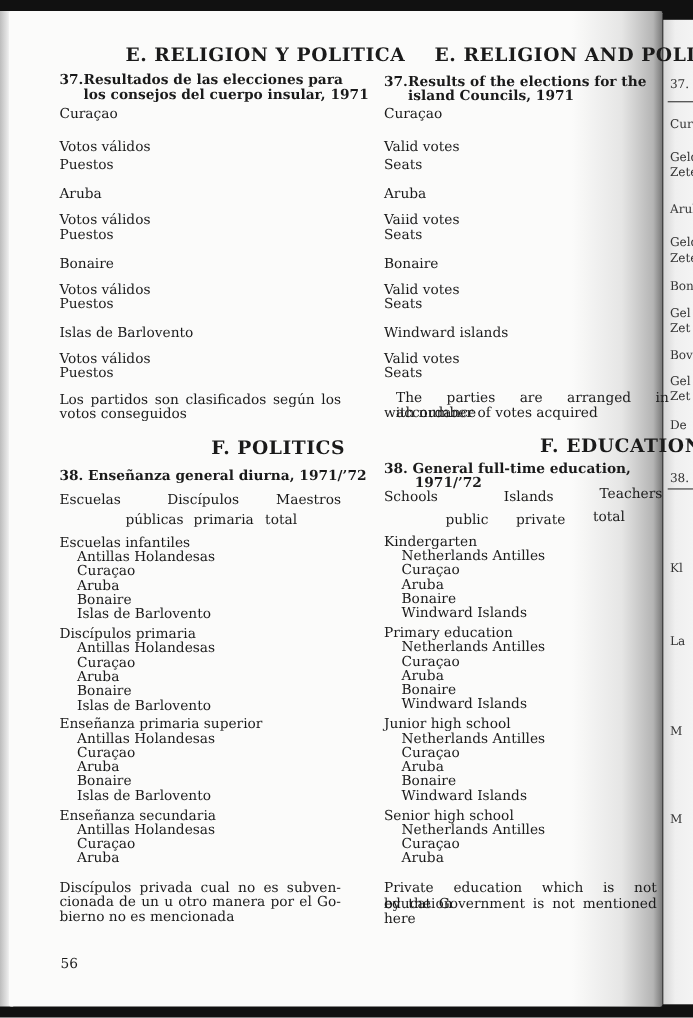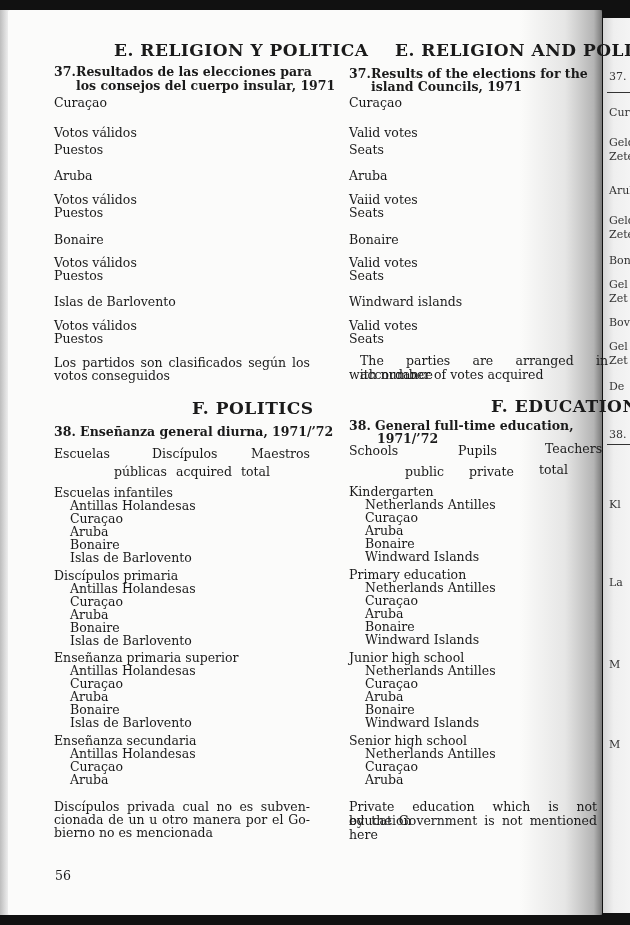--- a/index.html
+++ b/index.html
@@ -61,21 +61,21 @@
   <span class="frag" style="top:210px">Zete</span>
   <span class="frag" style="top:236px">Bon</span>
   <span class="frag" style="top:260px">Gel</span>
   <span class="frag" style="top:274px">Zet</span>
   <span class="frag" style="top:298px">Bov</span>
   <span class="frag" style="top:322px">Gel</span>
   <span class="frag" style="top:336px">Zet</span>
   <span class="frag" style="top:362px">De</span>
   <span class="frag" style="top:410px">38.</span>
   <div class="rule" style="top:426px"></div>
-  <span class="frag" style="top:480px">Kl</span>
+  <span class="frag" style="top:492px">Kl</span>
   <span class="frag" style="top:558px">La</span>
   <span class="frag" style="top:640px">M</span>
   <span class="frag" style="top:720px">M</span>
 </div>
 
 <div class="col col-es">
   <span class="t h-section" style="left:60px; top:44px">E. RELIGION Y POLITICA</span>
   <span class="t b" style="left:0; top:65px">37.</span>
   <span class="t b" style="left:22px; top:65px; width:234px">Resultados de las elecciones para</span>
   <span class="t b" style="left:22px; top:79px">los consejos del cuerpo insular, 1971</span>
@@ -99,21 +99,21 @@
   <span class="t just" style="left:0; top:356px; width:256px">Los partidos son clasificados según los</span>
   <span class="t" style="left:0; top:369px">votos conseguidos</span>
 
   <span class="t h-section" style="left:138px; top:402px">F. POLITICS</span>
   <span class="t b" style="left:0; top:425px">38. Enseñanza general diurna, 1971/’72</span>
 
   <span class="t" style="left:0; top:447px">Escuelas</span>
   <span class="t" style="left:98px; top:447px">Discípulos</span>
   <span class="t" style="left:197px; top:447px">Maestros</span>
   <span class="t" style="left:60px; top:465px">públicas</span>
-  <span class="t" style="left:122px; top:465px">acquired</span>
+  <span class="t" style="left:122px; top:465px">primaria</span>
   <span class="t" style="left:187px; top:465px">total</span>
 
   <span class="t" style="left:0; top:486px">Escuelas infantiles</span>
   <span class="t indent" style="left:0; top:499px">Antillas Holandesas</span>
   <span class="t indent" style="left:0; top:512px">Curaçao</span>
   <span class="t indent" style="left:0; top:525px">Aruba</span>
   <span class="t indent" style="left:0; top:538px">Bonaire</span>
   <span class="t indent" style="left:0; top:551px">Islas de Barlovento</span>
 
   <span class="t" style="left:0; top:569px">Discípulos primaria</span>
@@ -163,21 +163,21 @@
   <span class="t" style="left:0; top:332px">Seats</span>
 
   <span class="t just" style="left:11px; top:354px; width:248px">The parties are arranged in accordance</span>
   <span class="t" style="left:0; top:368px">with number of votes acquired</span>
 
   <span class="t h-section" style="left:142px; top:400px">F. EDUCATION</span>
   <span class="t b" style="left:0; top:419px">38. General full-time education,</span>
   <span class="t b" style="left:28px; top:432px">1971/’72</span>
 
   <span class="t" style="left:0; top:444px">Schools</span>
-  <span class="t" style="left:109px; top:444px">Pupils</span>
+  <span class="t" style="left:109px; top:444px">Islands</span>
   <span class="t" style="left:196px; top:442px">Teachers</span>
   <span class="t" style="left:56px; top:465px">public</span>
   <span class="t" style="left:120px; top:465px">private</span>
   <span class="t" style="left:190px; top:463px">total</span>
 
   <span class="t" style="left:0; top:485px">Kindergarten</span>
   <span class="t indent" style="left:0; top:498px">Netherlands Antilles</span>
   <span class="t indent" style="left:0; top:511px">Curaçao</span>
   <span class="t indent" style="left:0; top:524px">Aruba</span>
   <span class="t indent" style="left:0; top:537px">Bonaire</span>

